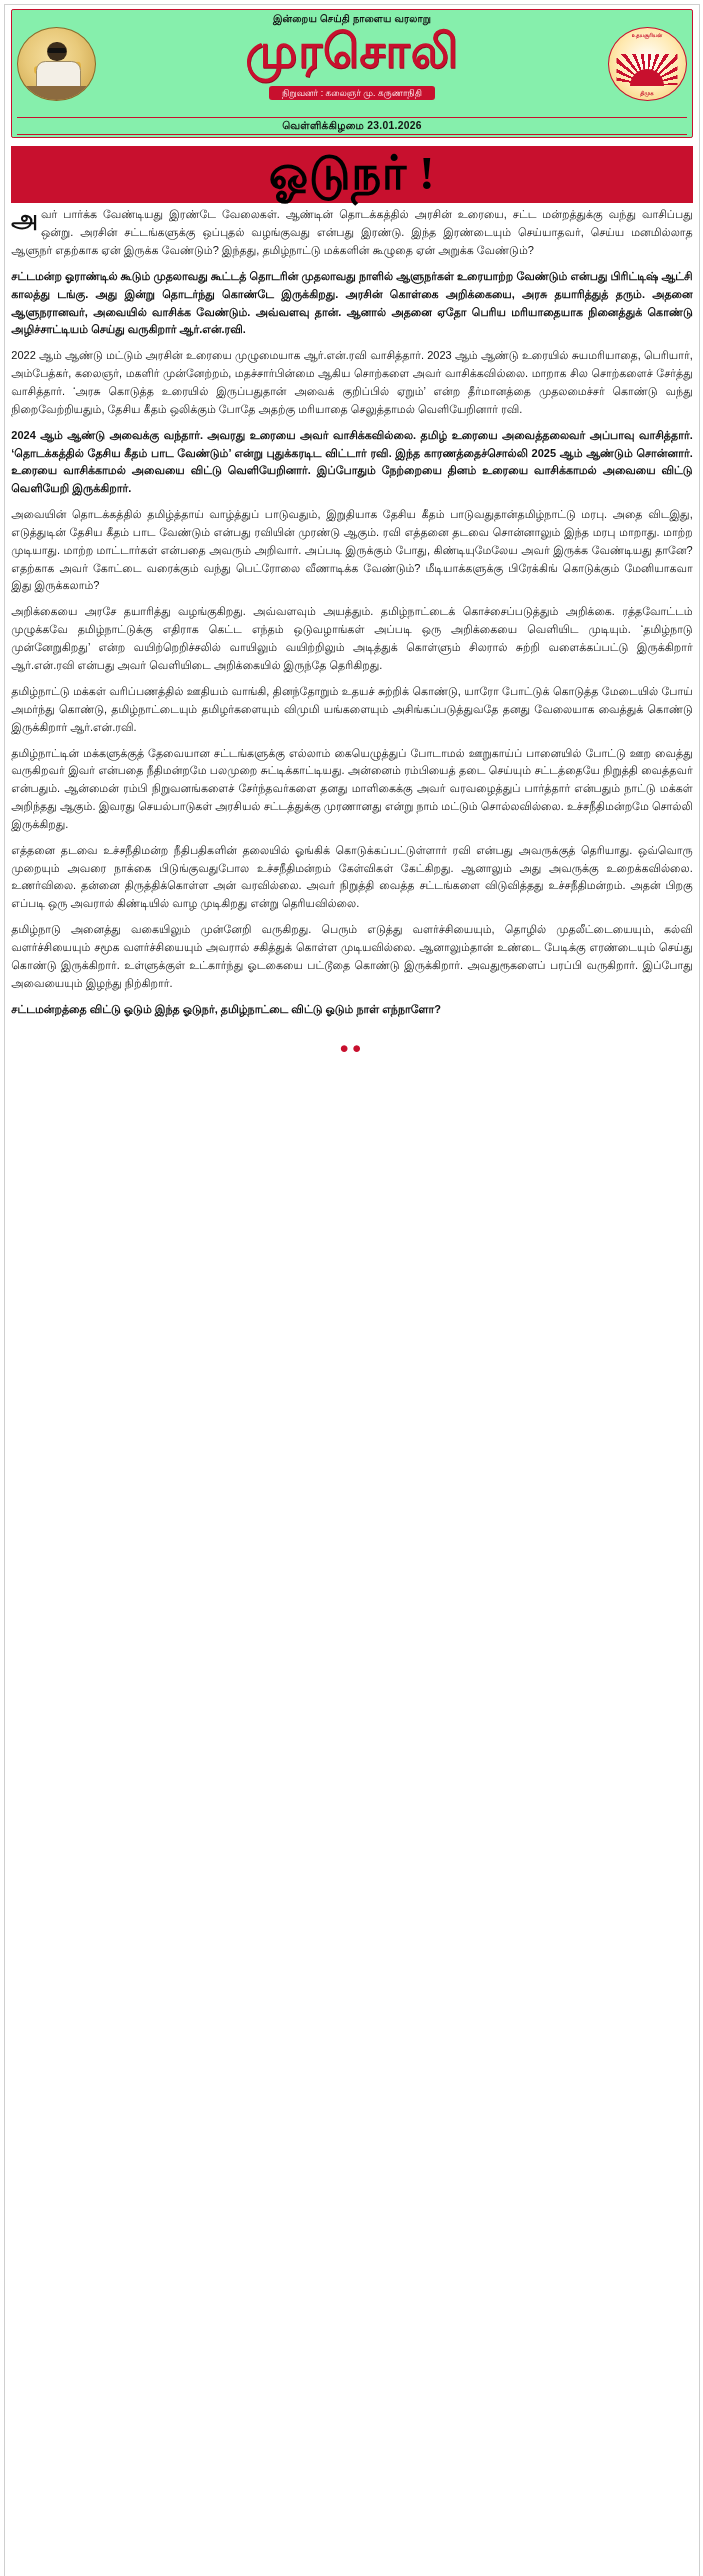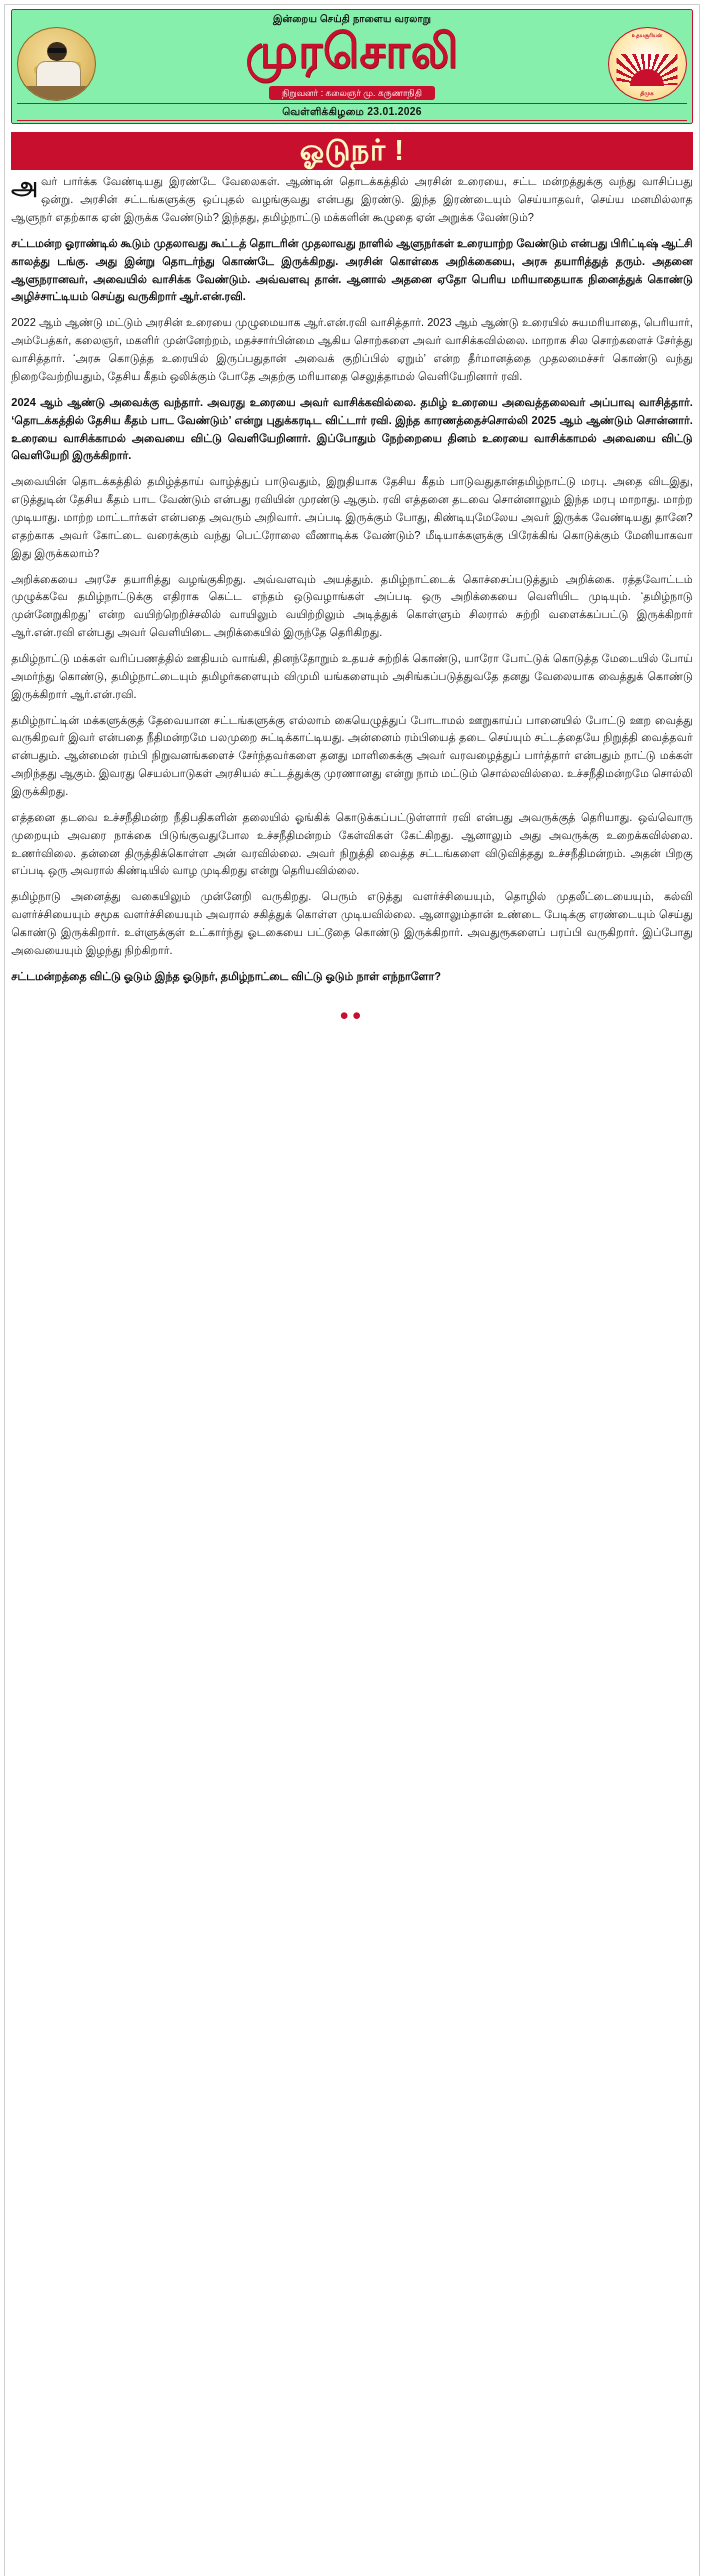--- a/index.html
+++ b/index.html
@@ -147,42 +147,42 @@
     font-weight: bold;
   }
   .mast-right-logo .logo-caption-bottom {
     position: absolute;
     bottom: 3.1px;
     font-size: 5.2px;
     color: #c8102e;
     font-weight: bold;
   }
   .date-bar {
-    margin-top: 2px;
+    margin-top: 16px;
     border-top: 1px solid #c8102e;
     border-bottom: 1px solid #c8102e;
     text-align: center;
     font-size: 10.3px;
     font-weight: bold;
     color: #111;
     padding: 1.5px 0;
     letter-spacing: 0.3px;
   }
   
   .headline-banner {
     margin-top: 7.2px;
     background: #c8102e;
     text-align: center;
     padding: 3.1px 0 5.2px 0;
   }
   .headline-banner .headline-text {
-    font-family: Liberation Sans, sans-serif;
-    font-size: 29px;
+    font-family: Liberation Serif, serif;
+    font-size: 47px;
     line-height: 1.05;
-    color: #fef9c3;
+    color: #000000;
     font-weight: bold;
     letter-spacing: 0.5px;
   }
   
   .article {
     margin-top: 3px;
     column-count: 1;
   }
   .article p {
     font-family: "Liberation Sans", sans-serif;

